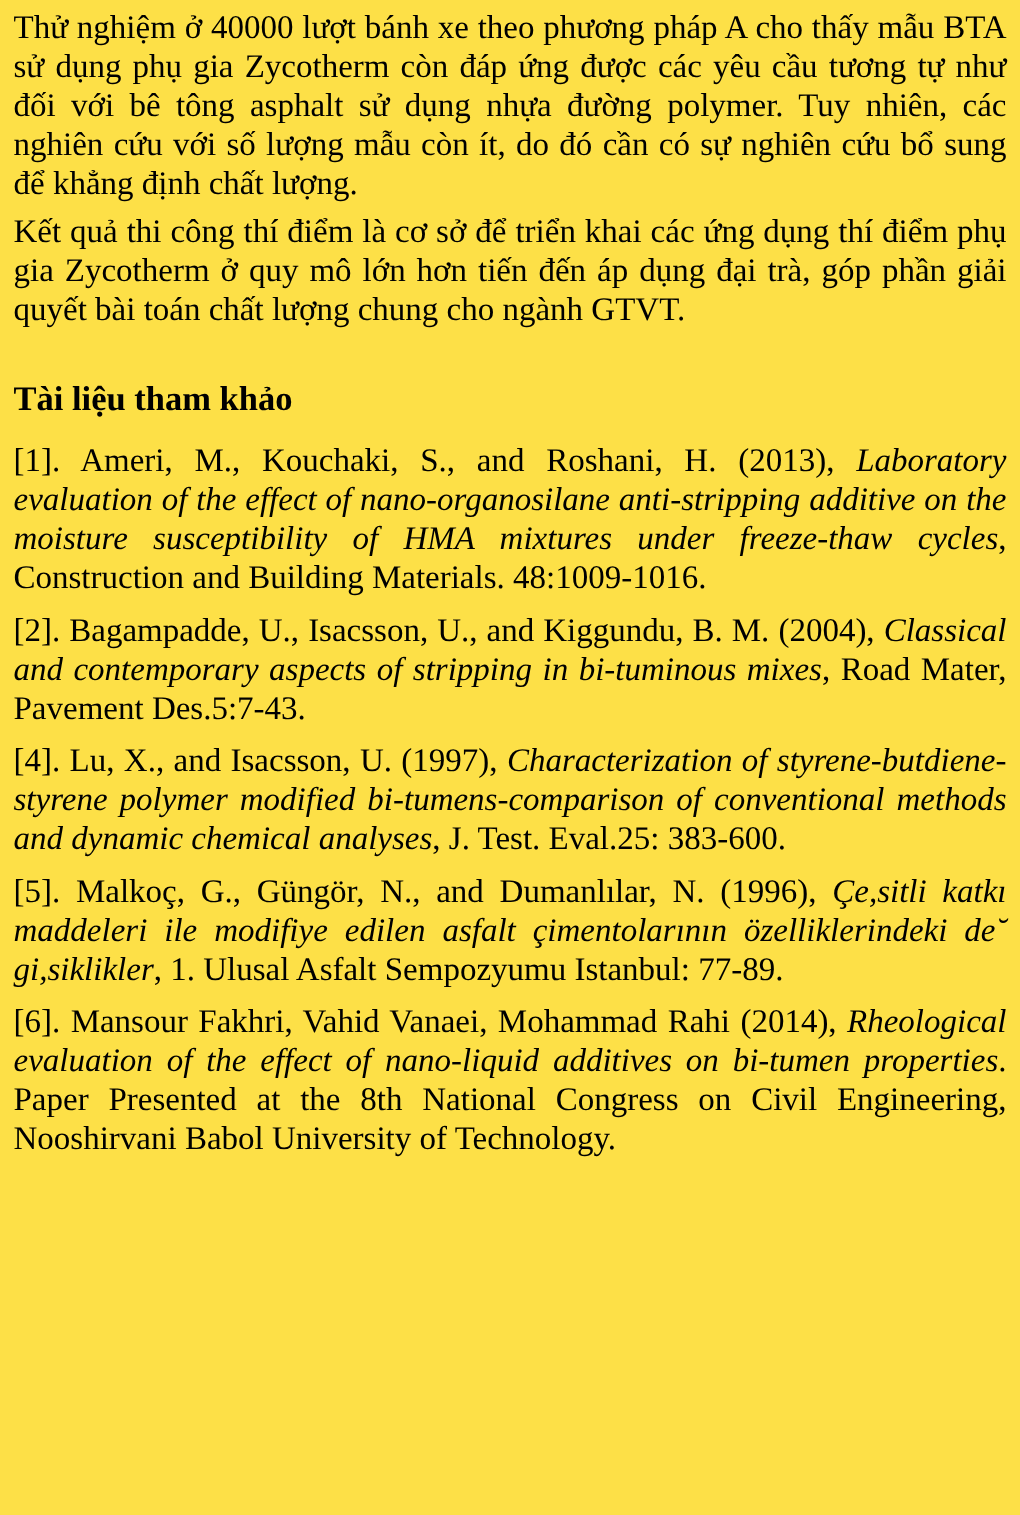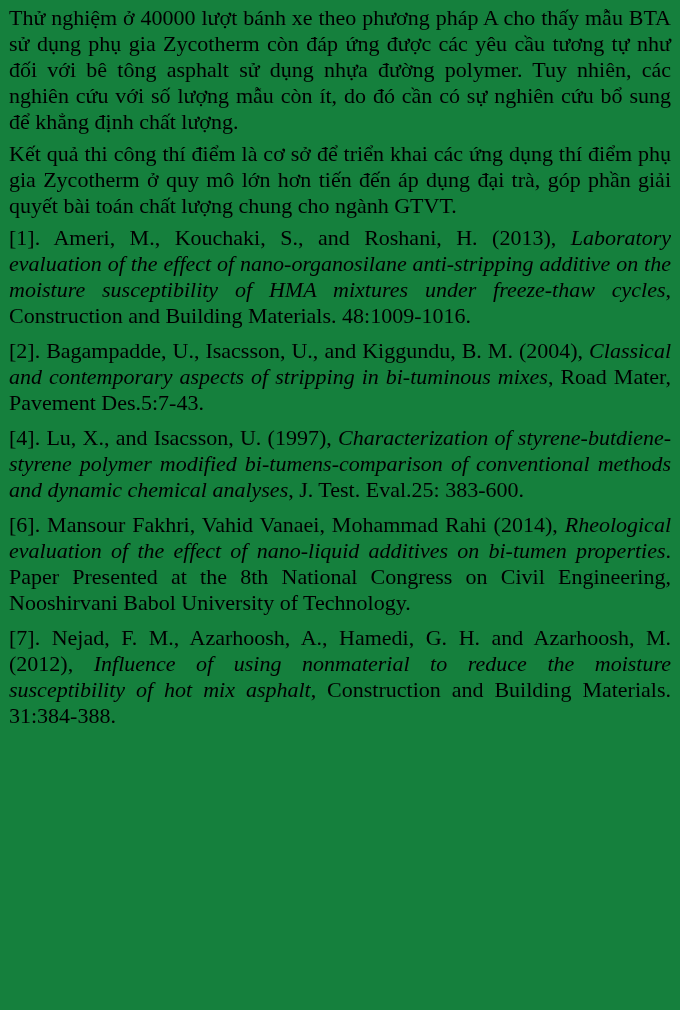--- a/index.html
+++ b/index.html
@@ -5,21 +5,21 @@
   html, body {
     margin: 0;
     padding: 0;
     background: #ffffff;
   }
   .page {
     position: relative;
     width: 680px;
     height: 1010px;
     box-sizing: border-box;
-    background: #15803d;
+    background: #fde047;
     color: #000000;
     font-family: "Liberation Serif", serif;
     font-size: 22px;
     line-height: 26px;
     text-align: justify;
     padding: 5px 9px 0 9px;
     overflow: hidden;
     -webkit-font-smoothing: antialiased;
   }
   .body-text {
@@ -42,26 +42,27 @@
 </style>
 </head>
 <body>
 
 <div class="page">
 
   <p class="body-text">Thử nghiệm ở 40000 lượt bánh xe theo phương pháp A cho thấy mẫu BTA sử dụng phụ gia Zycotherm còn đáp ứng được các yêu cầu tương tự như đối với bê tông asphalt sử dụng nhựa đường polymer. Tuy nhiên, các nghiên cứu với số lượng mẫu còn ít, do đó cần có sự nghiên cứu bổ sung để khẳng định chất lượng.</p>
 
   <p class="body-text">Kết quả thi công thí điểm là cơ sở để triển khai các ứng dụng thí điểm phụ gia Zycotherm ở quy mô lớn hơn tiến đến áp dụng đại trà, góp phần giải quyết bài toán chất lượng chung cho ngành GTVT.</p>
 
+  <h2 class="refs-heading">Tài liệu tham khảo</h2>
 
   <p class="reference"><span>[1]. Ameri, M., Kouchaki, S., and Roshani, H. (2013), </span><em>Laboratory evaluation of the effect of nano-organosilane anti-stripping additive on the moisture susceptibility of HMA mixtures under freeze-thaw cycles</em><span>, Construction and Building Materials. 48:1009-1016.</span></p>
 
   <p class="reference"><span>[2]. Bagampadde, U., Isacsson, U., and Kiggundu, B. M. (2004), </span><em>Classical and contemporary aspects of stripping in bi-tuminous mixes</em><span>, Road Mater, Pavement Des.5:7-43.</span></p>
 
 
   <p class="reference"><span>[4]. Lu, X., and Isacsson, U. (1997), </span><em>Characterization of styrene-butdiene-styrene polymer modified bi-tumens-comparison of conventional methods and dynamic chemical analyses</em><span>, J. Test. Eval.25: 383-600.</span></p>
 
+  <p class="reference"><span>[5]. Malkoç, G., Güngör, N., and Dumanlılar, N. (1996), </span><em>Çe,sitli katkı maddeleri ile modifiye edilen asfalt çimentolarının özelliklerindeki de˘ gi,siklikler</em><span>, 1. Ulusal Asfalt Sempozyumu Istanbul: 77-89.</span></p>
 
   <p class="reference"><span>[6]. Mansour Fakhri, Vahid Vanaei, Mohammad Rahi (2014), </span><em>Rheological evaluation of the effect of nano-liquid additives on bi-tumen properties</em><span>. Paper Presented at the 8th National Congress on Civil Engineering, Nooshirvani Babol University of Technology.</span></p>
 
-  <p class="reference"><span>[7]. Nejad, F. M., Azarhoosh, A., Hamedi, G. H. and Azarhoosh, M. (2012), </span><em>Influence of using nonmaterial to reduce the moisture susceptibility of hot mix asphalt</em><span>, Construction and Building Materials. 31:384-388.</span></p>
 
 </div>
 
 </body></html>

